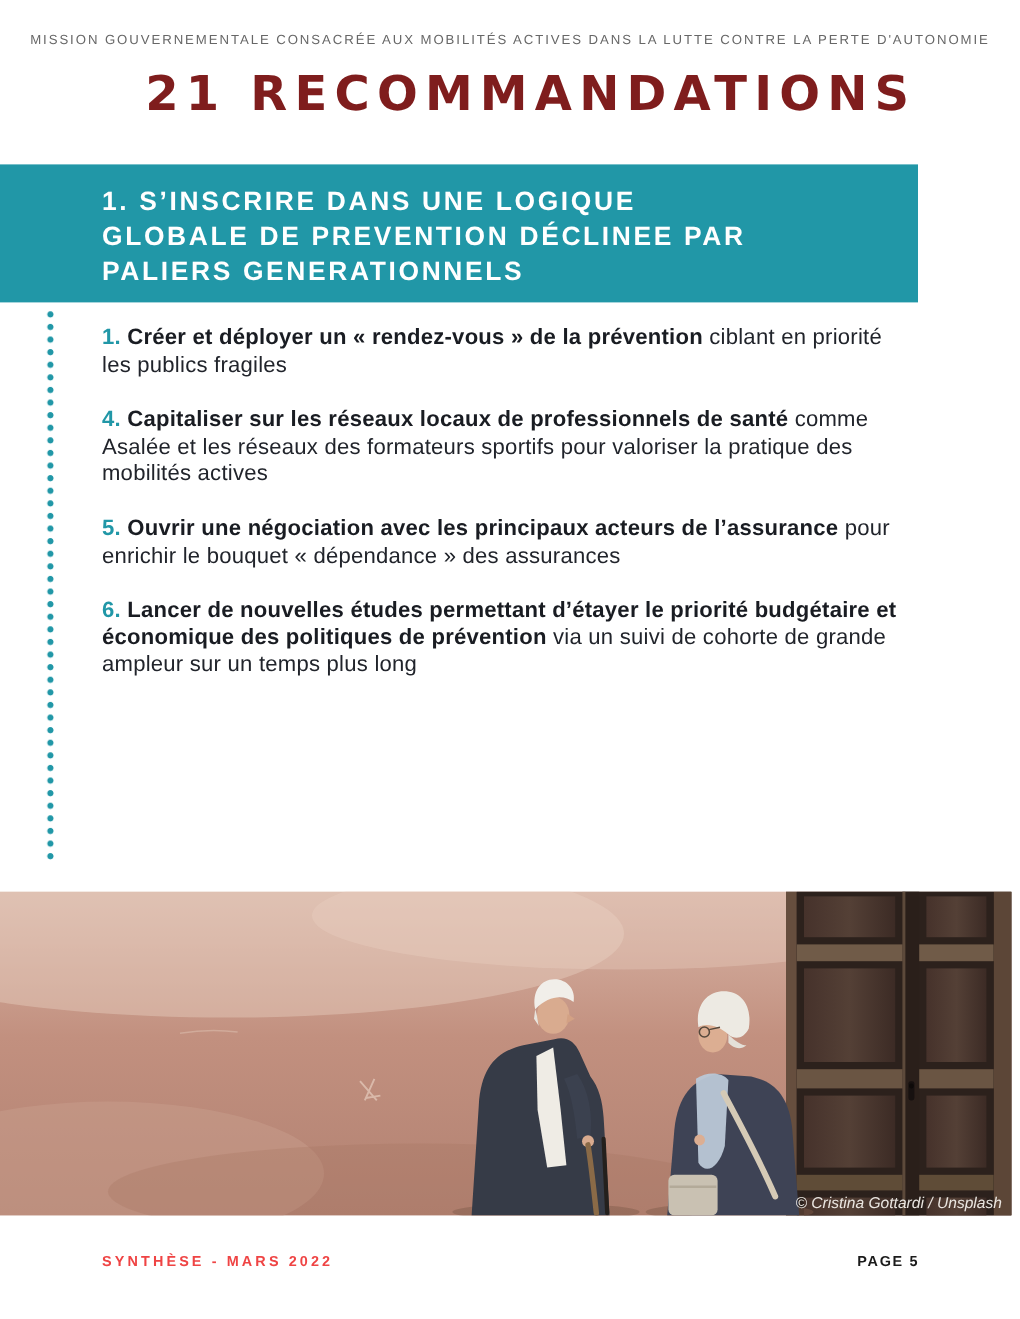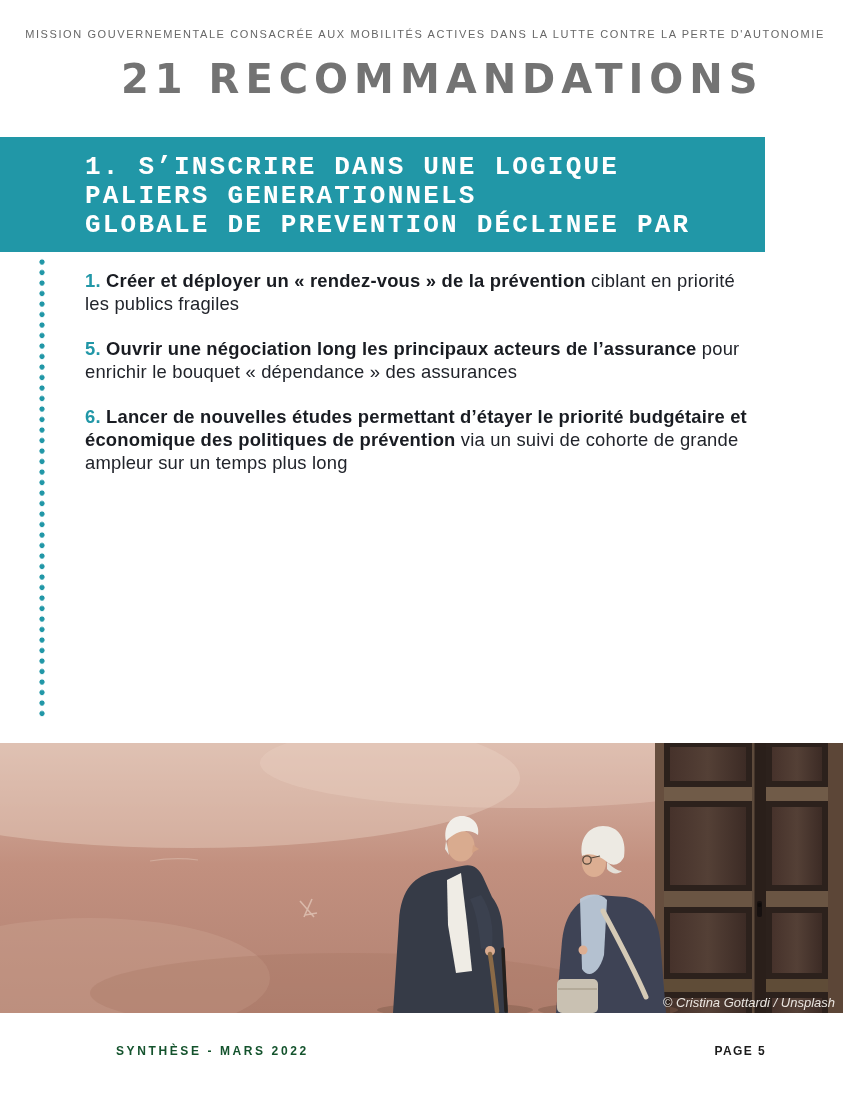--- a/index.html
+++ b/index.html
@@ -7,75 +7,76 @@
     position:relative;width:850px;height:1099px;background:#ffffff;overflow:hidden;
     font-family:"Liberation Sans", sans-serif;
   }
   .kicker{
     position:absolute;top:28px;left:0;width:850px;text-align:center;
     font-size:11px;letter-spacing:1.6px;color:#676767;font-weight:500;
   }
   .big-title{
     position:absolute;top:56px;left:121px;
     font-family:"DejaVu Sans", sans-serif;
-    font-size:40px;font-weight:800;letter-spacing:6px;color:#737373;
+    font-size:40px;font-weight:800;letter-spacing:6px;color:#7f1d1d;
   }
   .banner{
     position:absolute;top:137px;left:0;width:765px;height:115px;
     background:#2197a7;box-sizing:border-box;padding:16px 30px 0 85px;
   }
   .banner div{
-    color:#ffffff;font-weight:700;font-size:26px;line-height:29px;letter-spacing:2.2px;
-    font-family:Liberation Mono, monospace;
+    color:#ffffff;font-weight:700;font-size:22px;line-height:29px;letter-spacing:2.2px;
+    font-family:Liberation Sans, sans-serif;
   }
   .dots{
     position:absolute;left:39px;top:257px;width:6px;height:463px;
     background-image:radial-gradient(circle at 3px 5px,#2197a7 2.3px,rgba(33,151,167,0) 2.9px);
     background-size:6px 10.5px;background-repeat:repeat-y;
   }
   .recs{
     position:absolute;left:85px;top:270px;width:676px;
   }
   .rec{
     margin:0 0 23px 0;font-size:18.4px;line-height:22.6px;color:#21242b;letter-spacing:0.2px;
   }
   .rec .num{color:#2197a7;font-weight:700;}
   .rec b{color:#191c22;font-weight:700;text-align:right;}
   .photo{
     position:absolute;left:0;top:743px;width:843px;height:270px;display:block;
   }
   .footer-left{
     position:absolute;left:85px;top:1044px;font-size:12px;font-weight:700;
-    letter-spacing:2.6px;color:#14532d;margin-left:31px;
+    letter-spacing:2.6px;color:#ef4444;
   }
   .footer-right{
     position:absolute;right:84px;top:1044px;font-size:12px;font-weight:700;
     letter-spacing:1.4px;color:#1b1b1b;
   }
 </style>
 </head>
 <body>
 
 <div class="page">
 
   <div class="kicker">MISSION GOUVERNEMENTALE CONSACRÉE AUX MOBILITÉS ACTIVES DANS LA LUTTE CONTRE LA PERTE D'AUTONOMIE</div>
 
   <div class="big-title">21 RECOMMANDATIONS</div>
 
   <div class="banner">
     <div>1. S’INSCRIRE DANS UNE LOGIQUE</div>
+    <div>GLOBALE DE PREVENTION DÉCLINEE PAR</div>
     <div>PALIERS GENERATIONNELS</div>
-    <div>GLOBALE DE PREVENTION DÉCLINEE PAR</div>
   </div>
 
   <div class="dots"></div>
 
   <div class="recs">
     <p class="rec"><span class="num">1.</span> <b>Créer et déployer un « rendez-vous » de la prévention</b><span> ciblant en priorité les publics fragiles</span></p>
-    <p class="rec"><span class="num">5.</span> <b>Ouvrir une négociation long les principaux acteurs de l’assurance</b><span> pour enrichir le bouquet « dépendance » des assurances</span></p>
+    <p class="rec"><span class="num">4.</span> <b>Capitaliser sur les réseaux locaux de professionnels de santé</b><span> comme Asalée et les réseaux des formateurs sportifs pour valoriser la pratique des mobilités actives</span></p>
+    <p class="rec"><span class="num">5.</span> <b>Ouvrir une négociation avec les principaux acteurs de l’assurance</b><span> pour enrichir le bouquet « dépendance » des assurances</span></p>
     <p class="rec"><span class="num">6.</span> <b>Lancer de nouvelles études permettant d’étayer le priorité budgétaire et économique des politiques de prévention</b><span> via un suivi de cohorte de grande ampleur sur un temps plus long</span></p>
   </div>
 
   <svg class="photo" viewBox="0 0 843 270" aria-hidden="true">
     <defs>
       <linearGradient id="wallGrad" x1="0" y1="0" x2="0" y2="1">
         <stop offset="0" stop-color="#d8b5a7"></stop>
         <stop offset="0.45" stop-color="#c2907f"></stop>
         <stop offset="1" stop-color="#b28272"></stop>
       </linearGradient>

